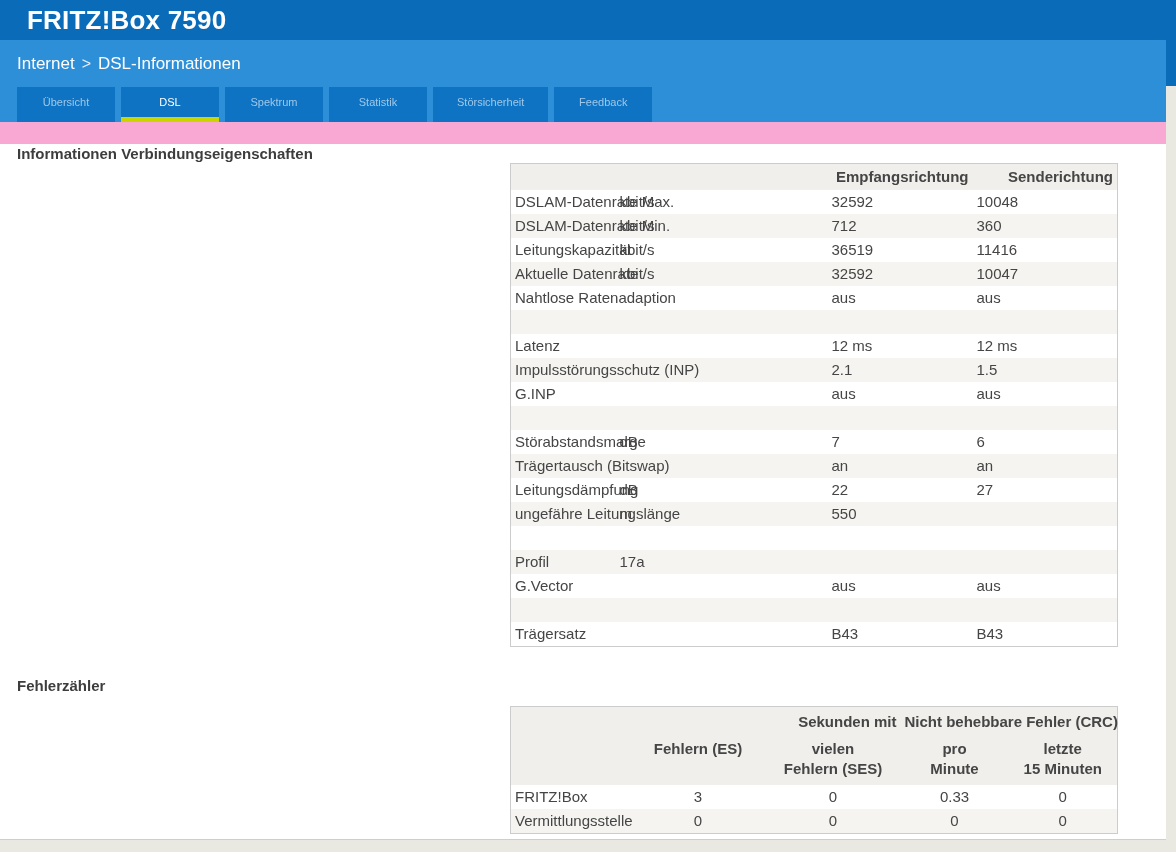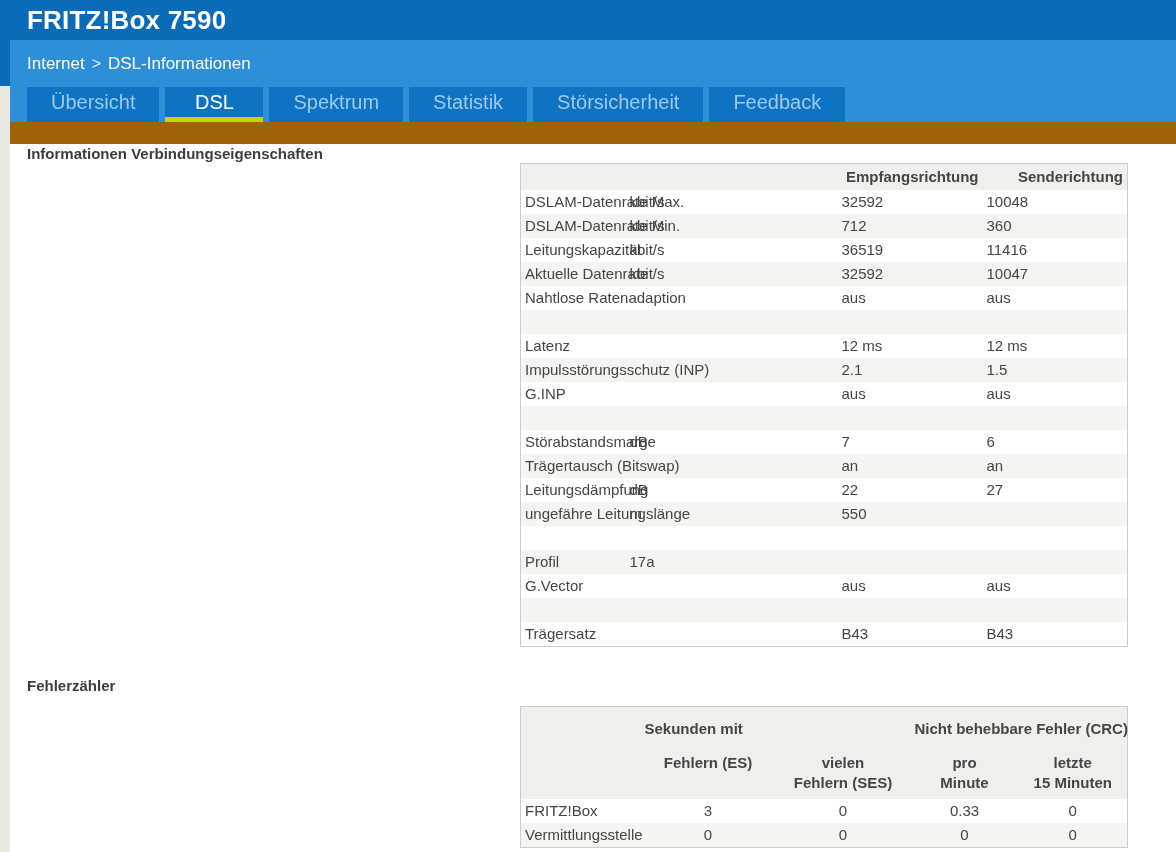--- a/index.html
+++ b/index.html
@@ -25,39 +25,39 @@
   }
   .topbar{
     position:absolute;left:0;top:0;width:1176px;height:86px;
     background:var(--brand_bar);
   }
   .app-title{
     color:#ffffff;font-size:26px;font-weight:bold;
     padding:5px 4px 0 27px;letter-spacing:0.2px;
   }
   .panel{
-    position:absolute;left:10px;top:40px;width:1166px;height:764px;
-    background:#a16207;
+    position:absolute;left:0;top:40px;width:1166px;height:764px;
+    background:#f9a8d4;
   }
   .bluehead{
     position:relative;height:82px;background:var(--band);
   }
   .breadcrumb{
     padding:14px 0 0 17px;font-size:17px;color:#ffffff;
   }
   .breadcrumb .crumb{color:#ffffff;text-decoration:none;}
   .breadcrumb .sep{margin:0 7px;font-size:16px;color:#e8f2fb;}
   .tab-bar{
     position:absolute;left:17px;bottom:0;display:flex;gap:6px;
   }
   .tab{
     box-sizing:border-box;height:35px;min-width:98px;padding:0 24px;
     display:flex;align-items:center;justify-content:center;
     background:var(--tab_bg);color:var(--tab_inactive_text);
-    font-size:20px;cursor:pointer;
+    font-size:11px;cursor:pointer;
     border-bottom:5px solid var(--tab_bg);
   }
   .tab.active{
     color:#ffffff;font-weight:normal;
     border-bottom-color:var(--tab_active_underline);
   }
   .content{background:#ffffff;}
   .section-title{
     font-size:15px;font-weight:bold;color:#3d3d3d;
     margin:22px 0 0 17px;line-height:19px;
@@ -74,21 +74,21 @@
   table.info thead th{
     background:var(--table_header_bg);font-weight:bold;
     padding:4px 4px;
   }
   table.conn thead th{text-align:right;}
   table.info tbody tr:nth-child(even){background:var(--zebra);}
   td.lbl{text-align:left;}
   td.unit{text-align:left;}
   td.num{}
   table.err{margin-top:11px;}
-  table.err thead th.group{text-align:left;padding:13px 4px;}
+  table.err thead th.group{text-align:right;padding:6px 4px;}
   table.err thead th.sub{
     text-align:center;vertical-align:top;
     padding:2px 4px 6px;line-height:20px;white-space:pre-line;
   }
   table.err td.val{text-align:center;}
   .divider{
     margin-top:5px;width:100%;border-top:1px solid var(--divider);height:0;
   }
 </style>
 </head>

